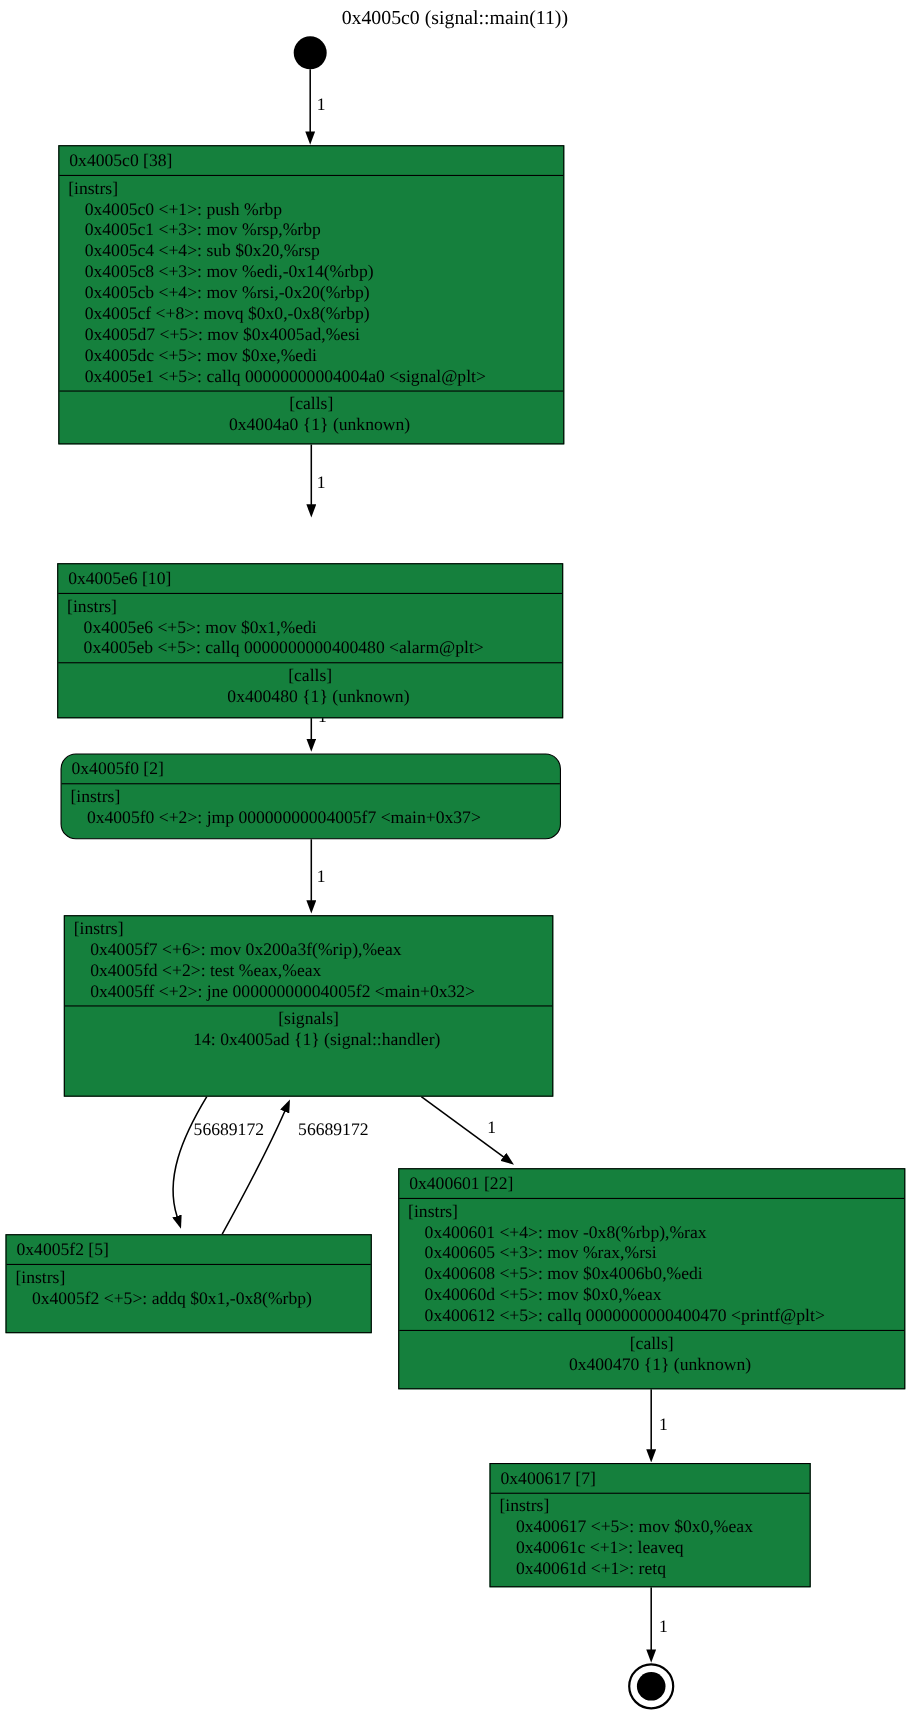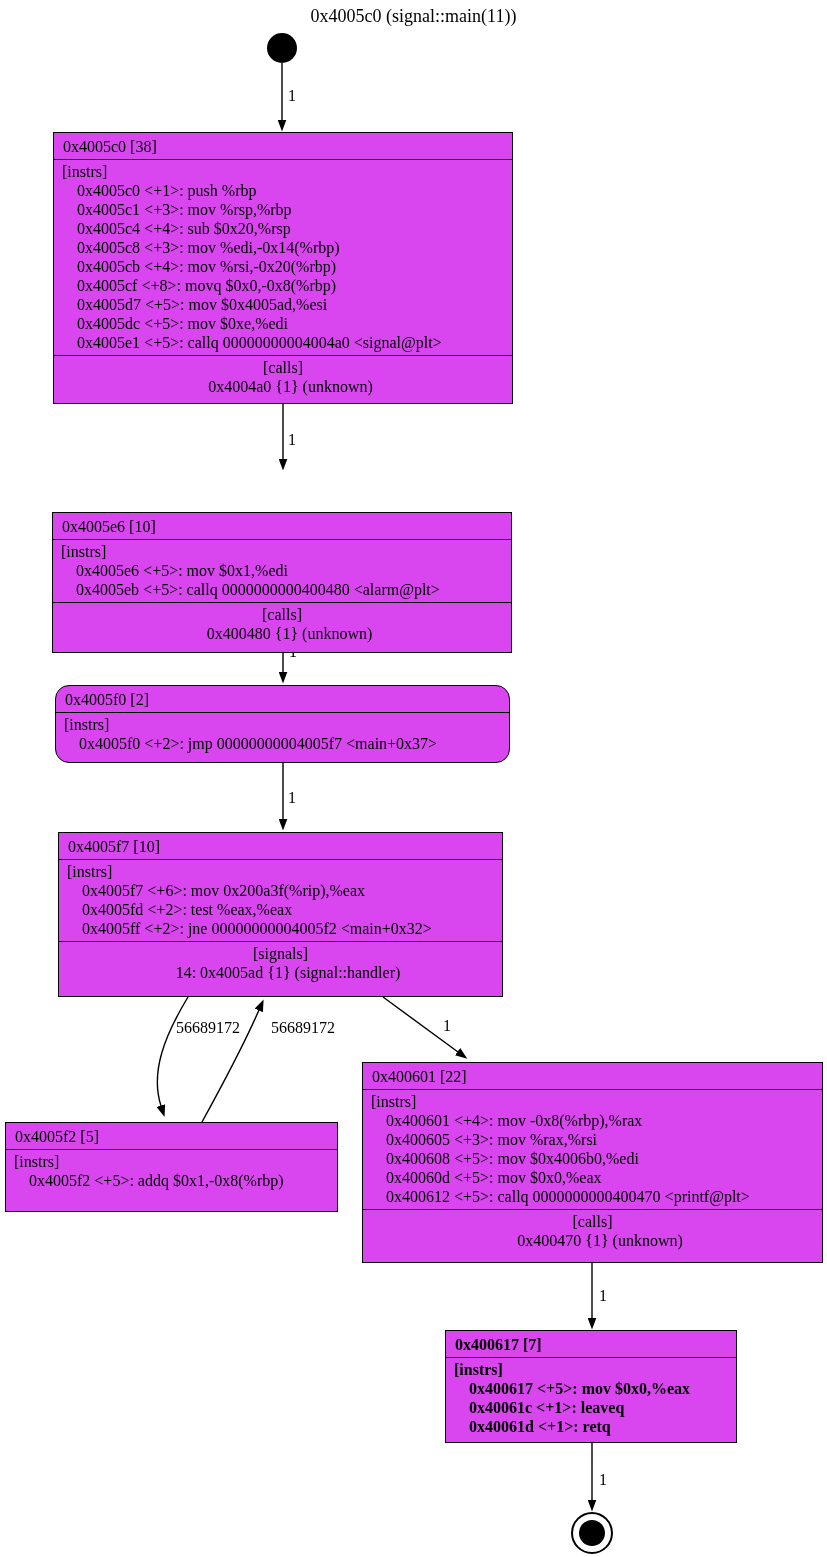--- a/index.html
+++ b/index.html
@@ -18,21 +18,21 @@
   .node-circle { position:absolute; border-radius:50%; }
   .entry { left:267px; top:33px; width:30px; height:30px; background:#000; }
   .exit-outer {
     left:571px; top:1512px; width:42px; height:42px;
     border:2px solid #000; box-sizing:border-box; background:#fff;
     display:flex; align-items:center; justify-content:center;
   }
   .exit-inner { width:26px; height:26px; background:#000; border-radius:50%; }
   .block {
     position:absolute; box-sizing:border-box;
-    border:1.6px solid #000; background:#d946ef;
+    border:1.6px solid #000; background:#15803d;
     display:flex; flex-direction:column;
     font-size:16px;
   }
   .hdr {
     flex:0 0 auto; padding:4px 9px 3px;
     border-bottom:1.6px solid #000;
     line-height:19px; white-space:pre;
   }
   .sec { flex:0 0 auto; padding:2px 8px 3px; }
   .sec:last-child { flex:1 1 auto; }
@@ -118,21 +118,20 @@
 
   <div class="block" style="left:55px;top:685px;width:455px;height:78px;border-radius:14px;">
     <div class="hdr">0x4005f0 [2]</div>
     <div class="sec">
       <div class="sec-label">[instrs]</div>
       <div class="ln">0x4005f0 &lt;+2&gt;: jmp 00000000004005f7 &lt;main+0x37&gt;</div>
     </div>
   </div>
 
   <div class="block" style="left:58px;top:832px;width:445px;height:165px;">
-    <div class="hdr">0x4005f7 [10]</div>
     <div class="sec">
       <div class="sec-label">[instrs]</div>
       <div class="ln">0x4005f7 &lt;+6&gt;: mov 0x200a3f(%rip),%eax</div>
       <div class="ln">0x4005fd &lt;+2&gt;: test %eax,%eax</div>
       <div class="ln">0x4005ff &lt;+2&gt;: jne 00000000004005f2 &lt;main+0x32&gt;</div>
     </div>
     <div class="sec">
       <div class="sec-label">[signals]</div>
       <div class="ln">14: 0x4005ad {1} (signal::handler)</div>
     </div>
@@ -155,21 +154,21 @@
       <div class="ln">0x400608 &lt;+5&gt;: mov $0x4006b0,%edi</div>
       <div class="ln">0x40060d &lt;+5&gt;: mov $0x0,%eax</div>
       <div class="ln">0x400612 &lt;+5&gt;: callq 0000000000400470 &lt;printf@plt&gt;</div>
     </div>
     <div class="sec">
       <div class="sec-label">[calls]</div>
       <div class="ln">0x400470 {1} (unknown)</div>
     </div>
   </div>
 
-  <div class="block" style="left:445px;top:1330px;width:292px;height:113px;font-weight:bold;">
+  <div class="block" style="left:445px;top:1330px;width:292px;height:113px;">
     <div class="hdr">0x400617 [7]</div>
     <div class="sec">
       <div class="sec-label">[instrs]</div>
       <div class="ln">0x400617 &lt;+5&gt;: mov $0x0,%eax</div>
       <div class="ln">0x40061c &lt;+1&gt;: leaveq</div>
       <div class="ln">0x40061d &lt;+1&gt;: retq</div>
     </div>
   </div>
 
 </div>

